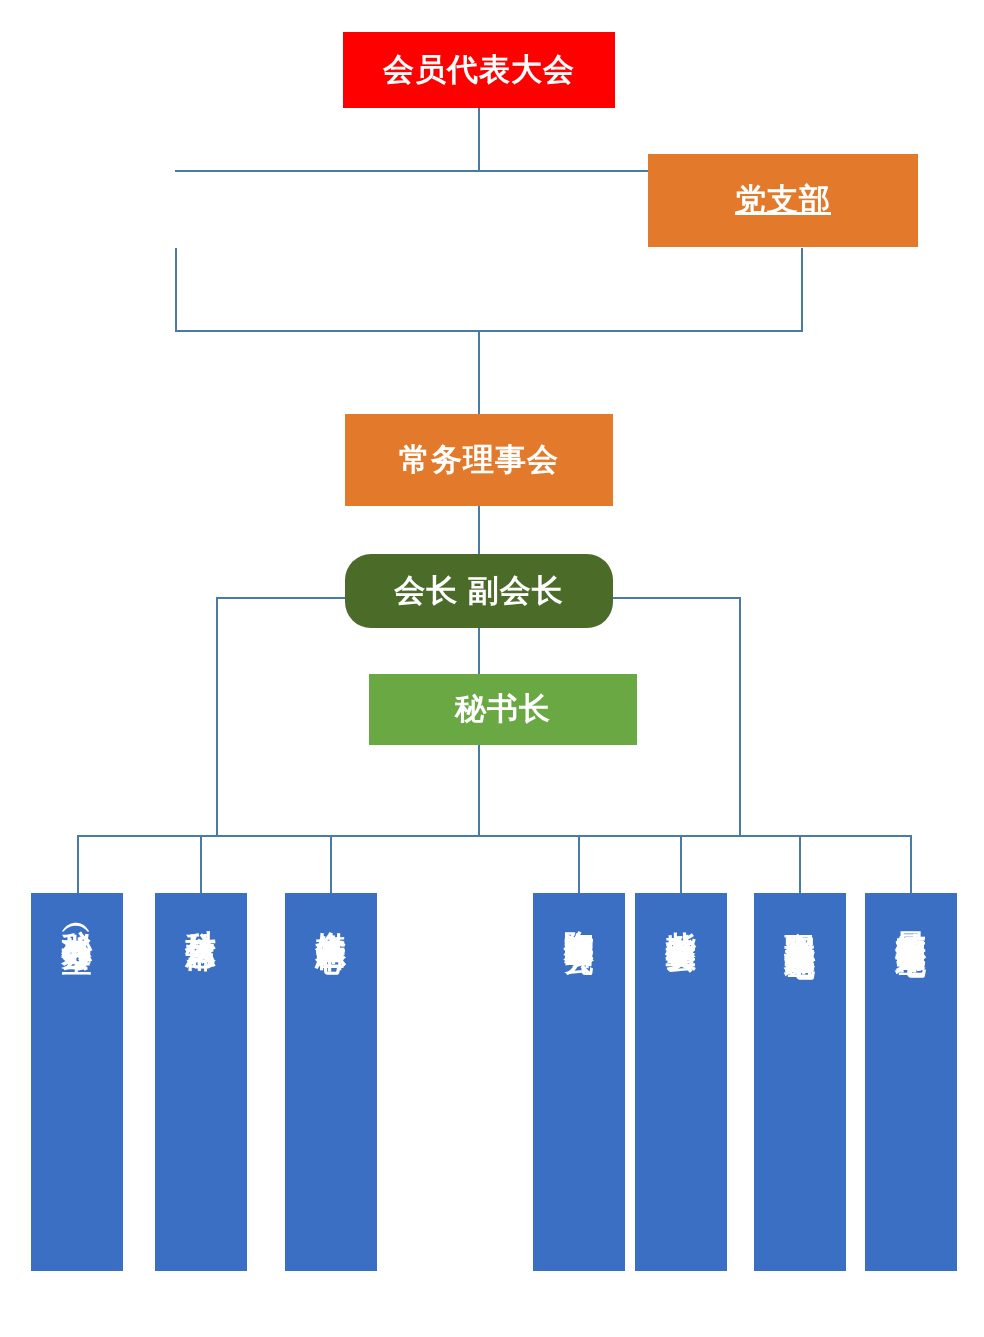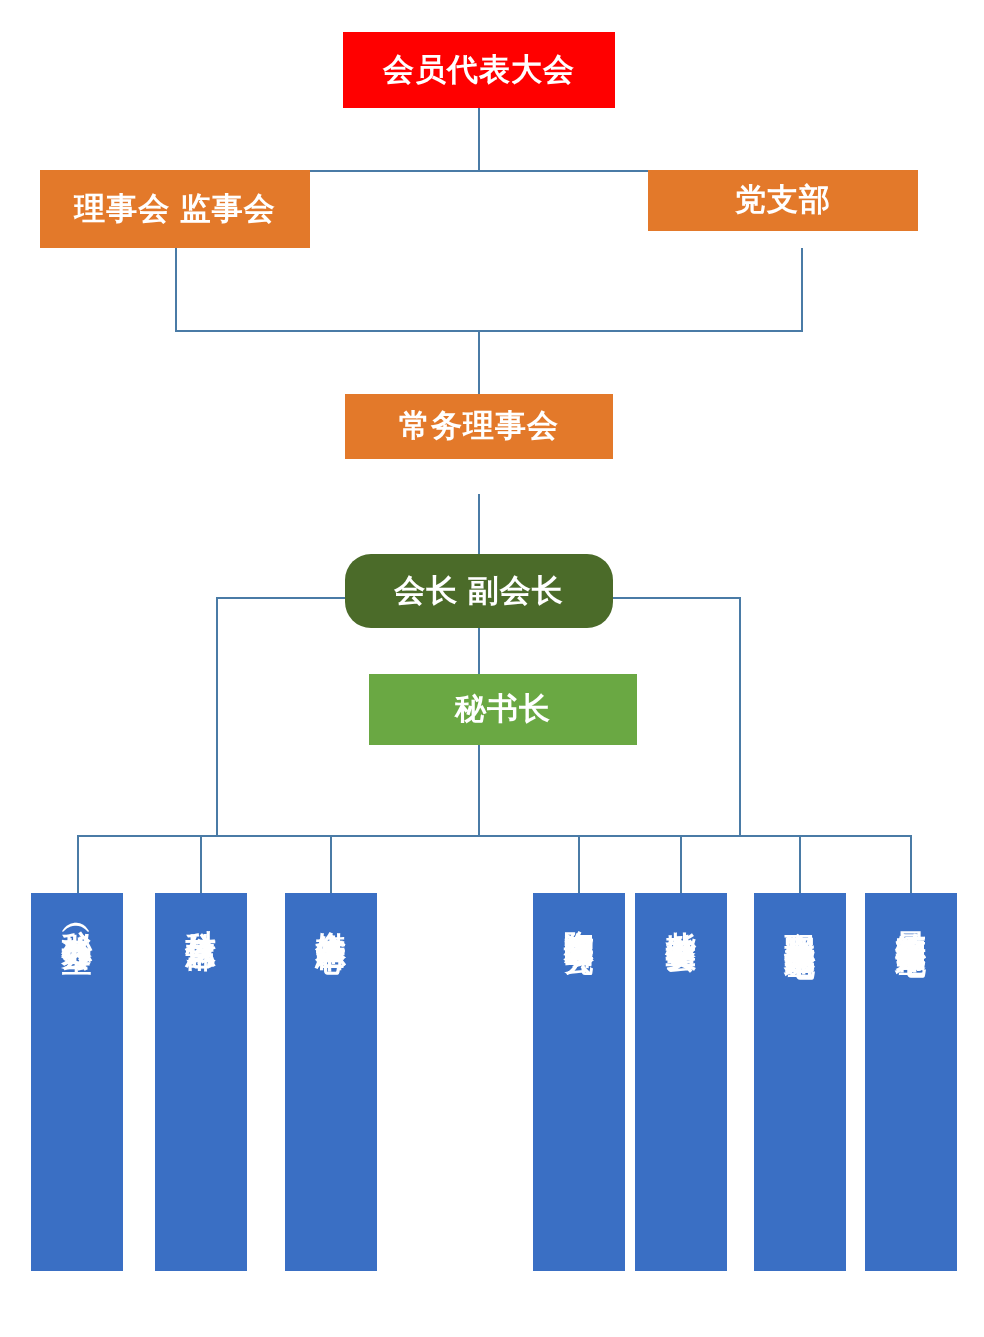--- a/index.html
+++ b/index.html
@@ -90,29 +90,26 @@
   <div class="conn v" style="left:330px; top:835px; height:58px;"></div>
   <div class="conn v" style="left:578px; top:835px; height:58px;"></div>
   <div class="conn v" style="left:680px; top:835px; height:58px;"></div>
   <div class="conn v" style="left:799px; top:835px; height:58px;"></div>
   <div class="conn v" style="left:910px; top:835px; height:58px;"></div>
 
   <div class="node horiz red" style="left:343px; top:32px; width:272px; height:76px;">
     <span>会员代表大会</span>
   </div>
 
-  <div class="node horiz orange" style="left:40px; top:170px; width:270px; height:78px;">
-    <span>理事会 监事会</span>
-  </div>
 
-  <div class="node horiz orange" style="left:648px; top:170px; width:270px; height:61px;">
+  <div class="node horiz orange" style="left:648px; top:154px; width:270px; height:93px;text-decoration:underline;">
     <span>党支部</span>
   </div>
 
-  <div class="node horiz orange" style="left:345px; top:394px; width:268px; height:65px;">
+  <div class="node horiz orange" style="left:345px; top:414px; width:268px; height:92px;">
     <span>常务理事会</span>
   </div>
 
   <div class="node horiz darkgrn" style="left:345px; top:554px; width:268px; height:74px;">
     <span>会长 副会长</span>
   </div>
 
   <div class="node horiz green" style="left:345px; top:674px; width:268px; height:71px;">
     <span>秘书长</span>
   </div>

